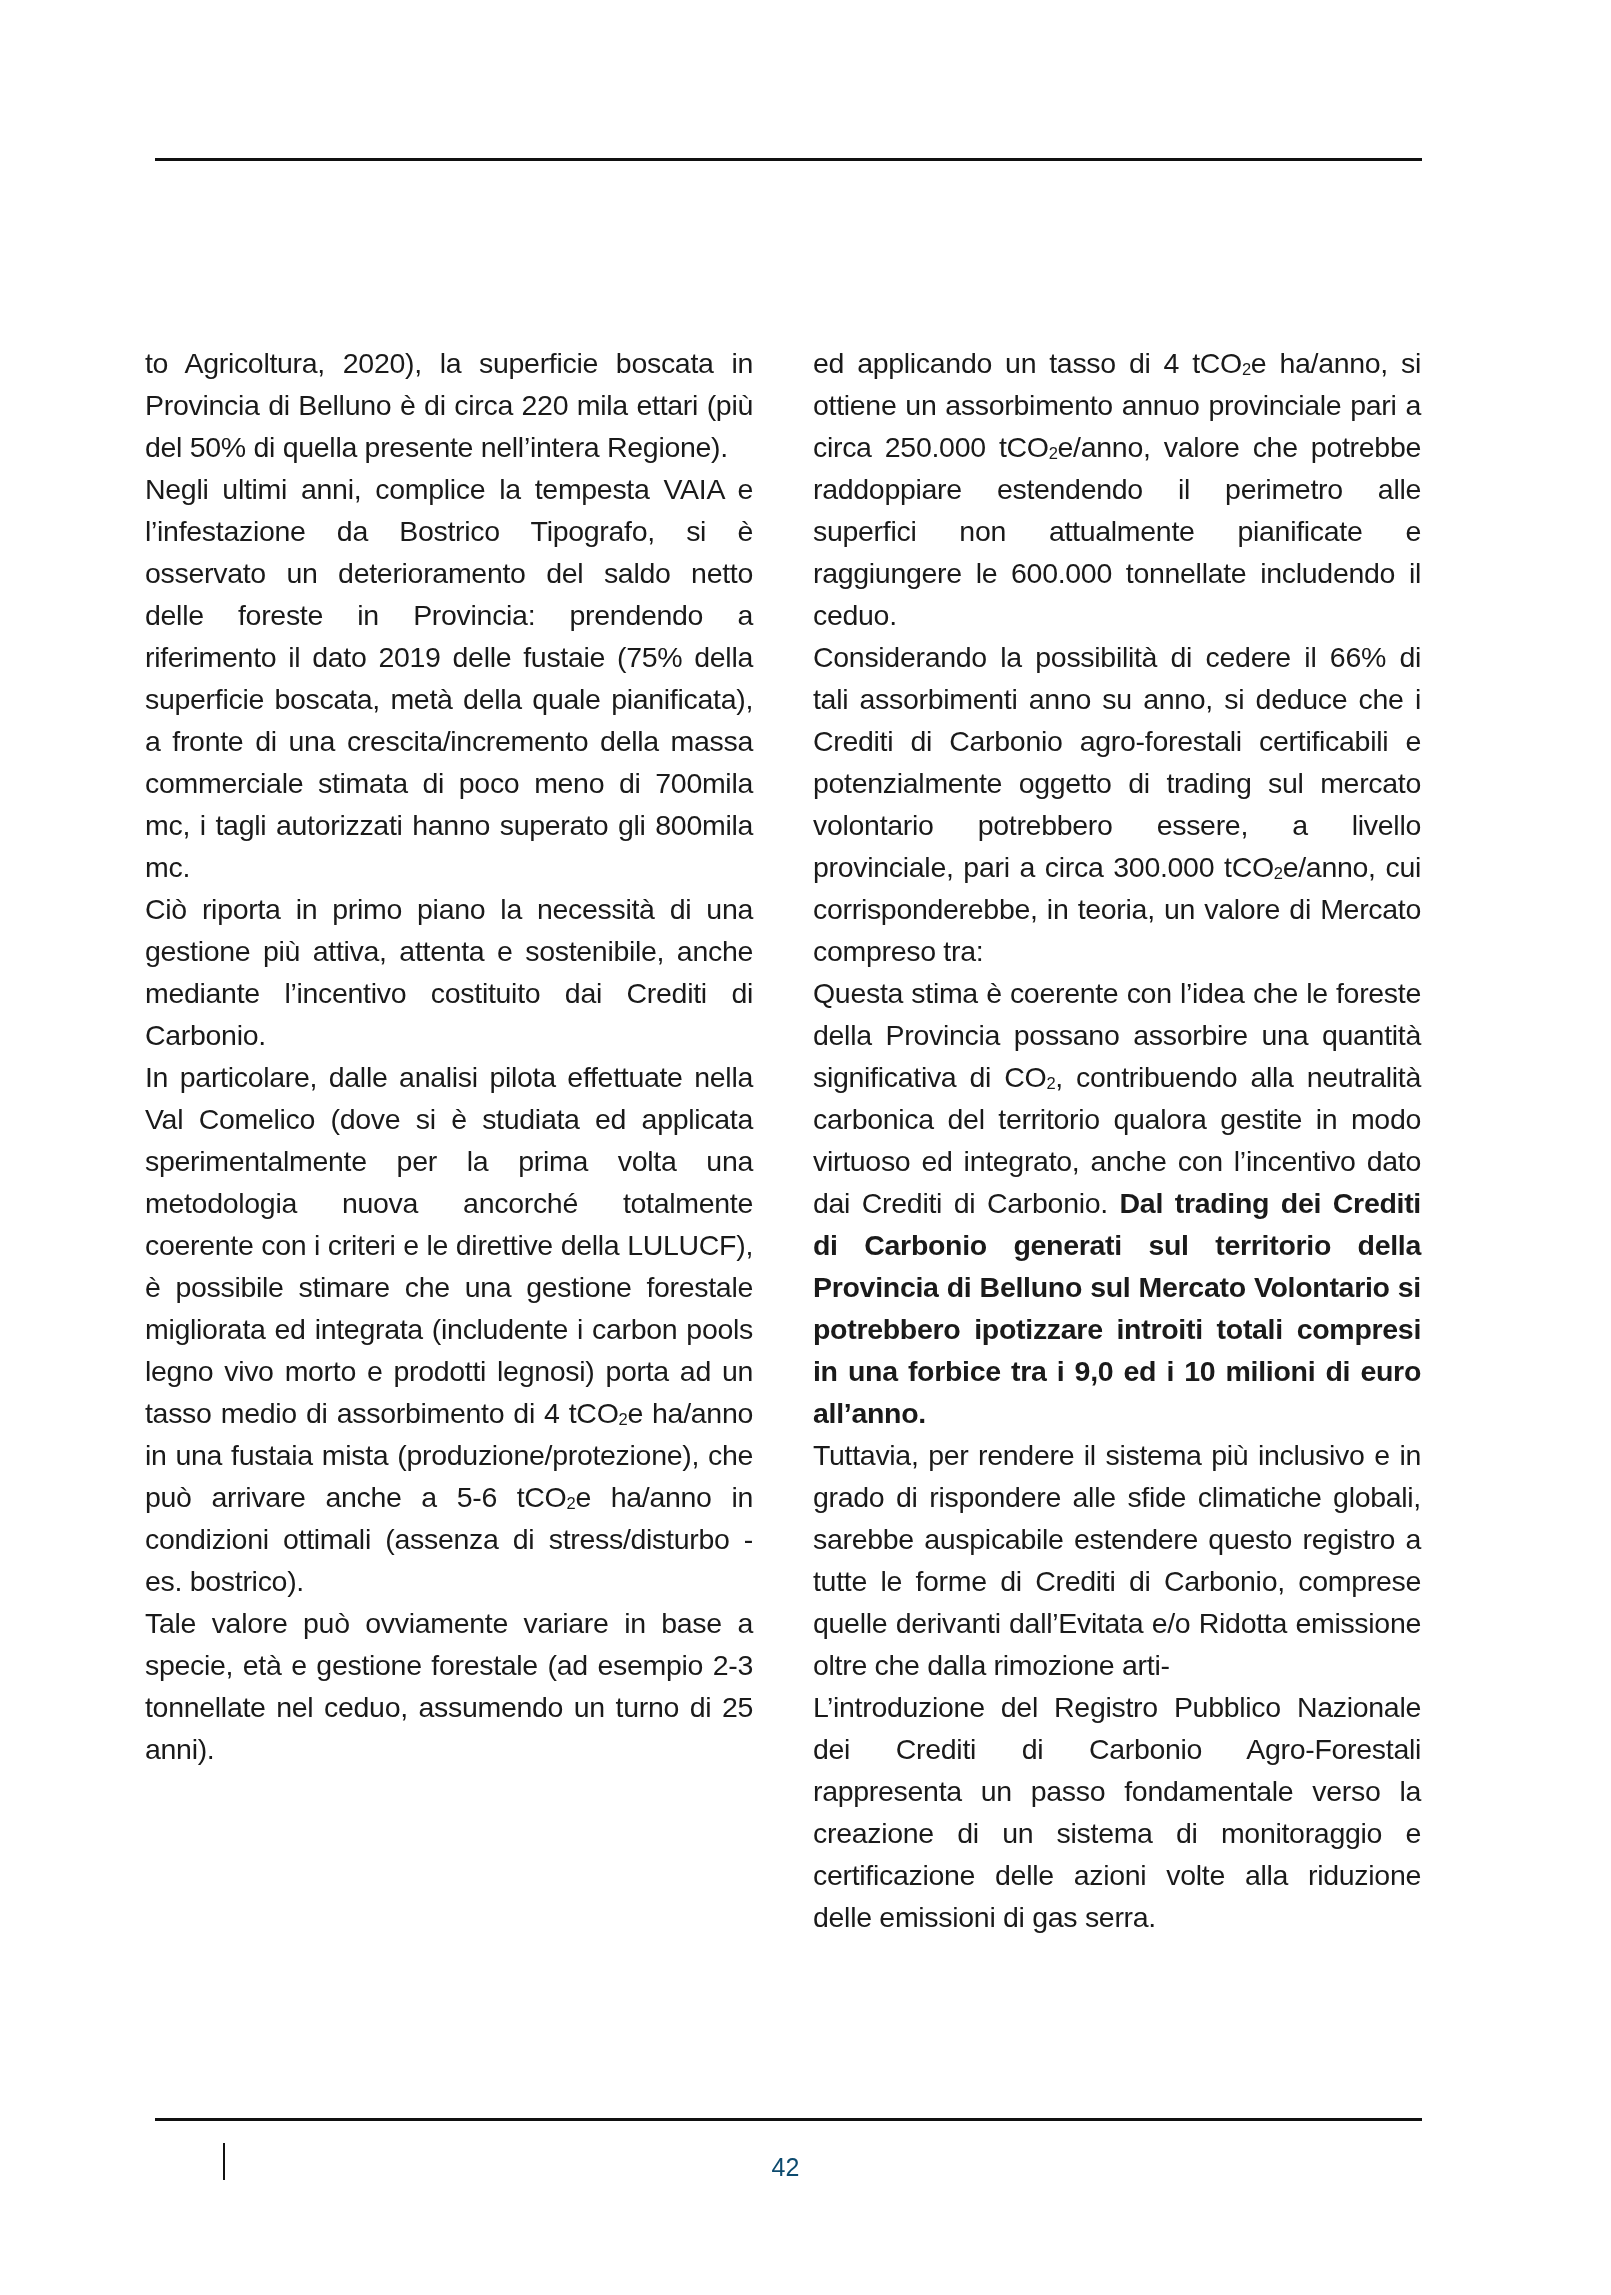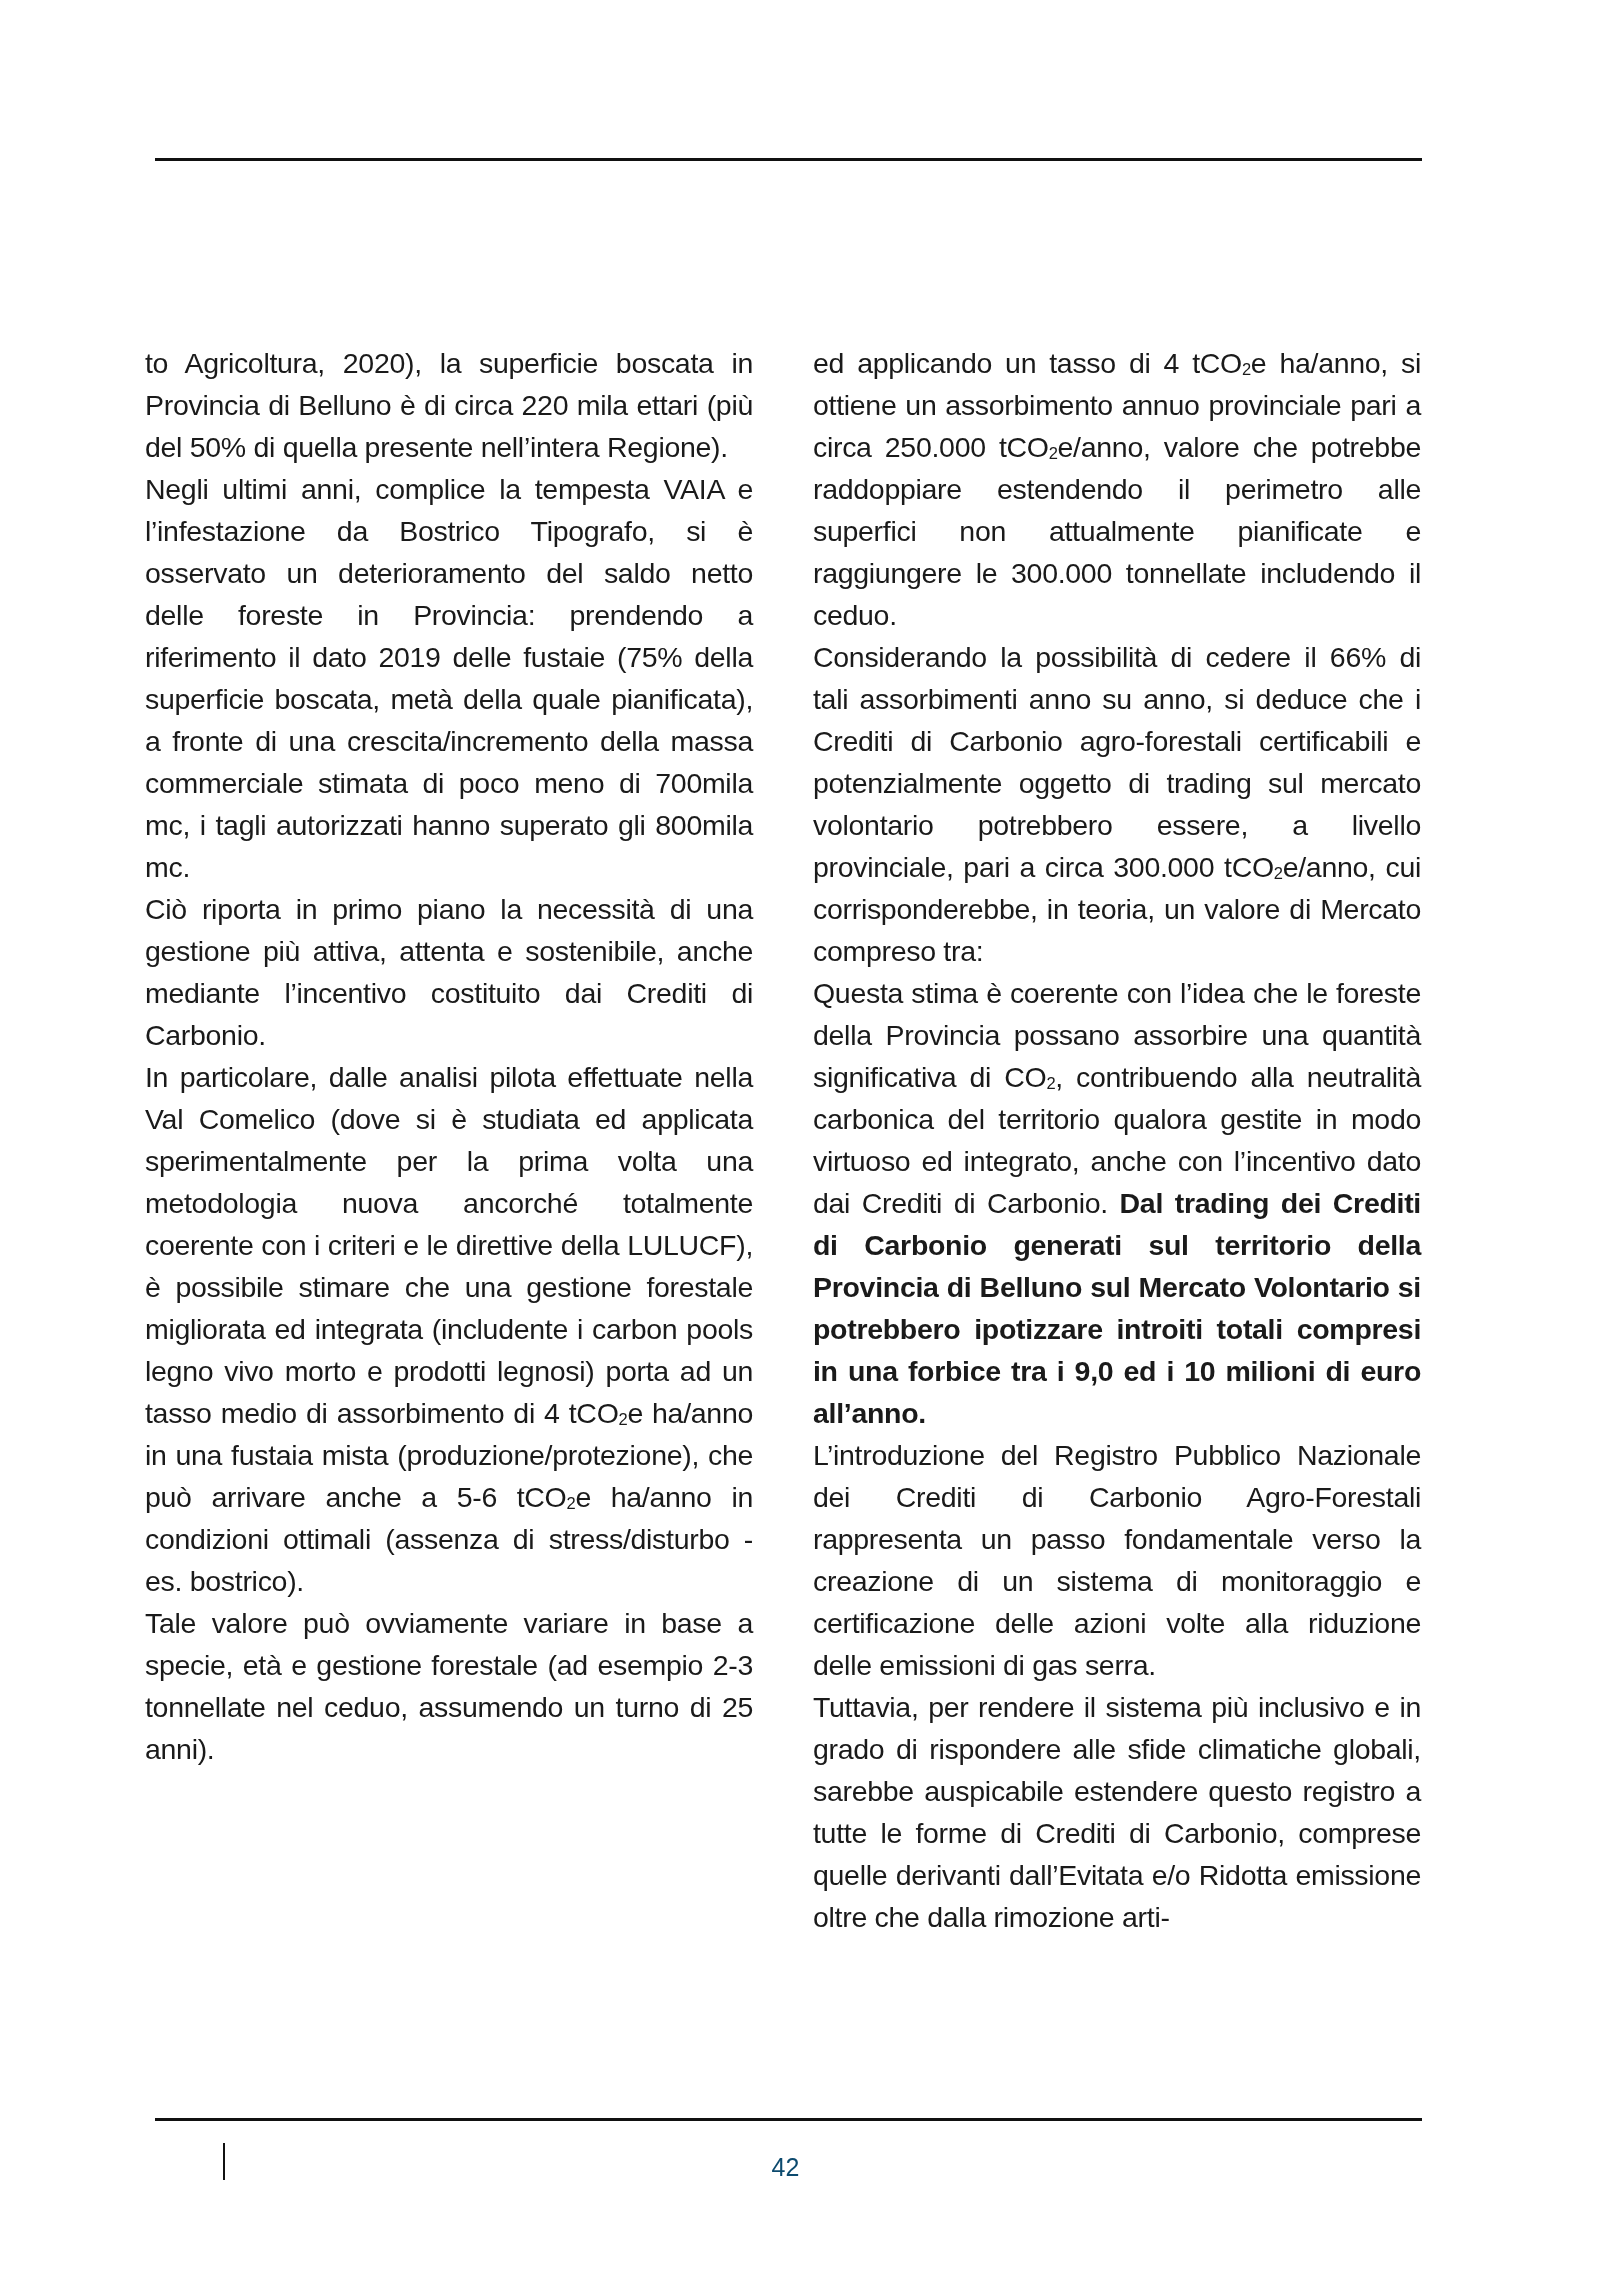--- a/index.html
+++ b/index.html
@@ -48,23 +48,23 @@
 
 <div class="column col-left">
   <p>to Agricoltura, 2020), la superficie boscata in Provincia di Belluno è di circa 220 mila ettari (più del 50% di quella presente nell’intera Regione).</p>
   <p>Negli ultimi anni, complice la tempesta VAIA e l’infestazione da Bostrico Tipografo, si è osservato un deterioramento del saldo netto delle foreste in Provincia: prendendo a riferimento il dato 2019 delle fustaie (75% della superficie boscata, metà della quale pianificata), a fronte di una crescita/incremento della massa commerciale stimata di poco meno di 700mila mc, i tagli autorizzati hanno superato gli 800mila mc.</p>
   <p>Ciò riporta in primo piano la necessità di una gestione più attiva, attenta e sostenibile, anche mediante l’incentivo costituito dai Crediti di Carbonio.</p>
   <p><span>In particolare, dalle analisi pilota effettuate nella Val Comelico (dove si è studiata ed applicata sperimentalmente per la prima volta una metodologia nuova ancorché totalmente coerente con i criteri e le direttive della LULUCF), è possibile stimare che una gestione forestale migliorata ed integrata (includente i carbon pools legno vivo morto e prodotti legnosi) porta ad un tasso medio di assorbimento di 4 tCO</span><sub>2</sub><span>e ha/anno in una fustaia mista (produzione/protezione), che può arrivare anche a 5-6 tCO</span><sub>2</sub><span>e ha/anno in condizioni ottimali (assenza di stress/disturbo - es. bostrico).</span></p>
   <p>Tale valore può ovviamente variare in base a specie, età e gestione forestale (ad esempio 2-3 tonnellate nel ceduo, assumendo un turno di 25 anni).</p>
 </div>
 
 <div class="column col-right">
-  <p><span>ed applicando un tasso di 4 tCO</span><sub>2</sub><span>e ha/anno, si ottiene un assorbimento annuo provinciale pari a circa 250.000 tCO</span><sub>2</sub><span>e/anno, valore che potrebbe raddoppiare estendendo il perimetro alle superfici non attualmente pianificate e raggiungere le 300.000 tonnellate includendo il ceduo.</span></p>
+  <p><span>ed applicando un tasso di 4 tCO</span><sub>2</sub><span>e ha/anno, si ottiene un assorbimento annuo provinciale pari a circa 250.000 tCO</span><sub>2</sub><span>e/anno, valore che potrebbe raddoppiare estendendo il perimetro alle superfici non attualmente pianificate e raggiungere le 600.000 tonnellate includendo il ceduo.</span></p>
   <p><span>Considerando la possibilità di cedere il 66% di tali assorbimenti anno su anno, si deduce che i Crediti di Carbonio agro-forestali certificabili e potenzialmente oggetto di trading sul mercato volontario potrebbero essere, a livello provinciale, pari a circa 300.000 tCO</span><sub>2</sub><span>e/anno, cui corrisponderebbe, in teoria, un valore di Mercato compreso tra:</span></p>
   <p class="gap"><span>Questa stima è coerente con l’idea che le foreste della Provincia possano assorbire una quantità significativa di CO</span><sub>2</sub><span>, contribuendo alla neutralità carbonica del territorio qualora gestite in modo virtuoso ed integrato, anche con l’incentivo dato dai Crediti di Carbonio. </span><b>Dal trading dei Crediti di Carbonio generati sul territorio della Provincia di Belluno sul Mercato Volontario si potrebbero ipotizzare introiti totali compresi in una forbice tra i 9,0 ed i 10 milioni di euro all’anno.</b></p>
+  <p>Tuttavia, per rendere il sistema più inclusivo e in grado di rispondere alle sfide climatiche globali, sarebbe auspicabile estendere questo registro a tutte le forme di Crediti di Carbonio, comprese quelle derivanti dall’Evitata e/o Ridotta emissione oltre che dalla rimozione arti-</p>
   <p>L’introduzione del Registro Pubblico Nazionale dei Crediti di Carbonio Agro-Forestali rappresenta un passo fondamentale verso la creazione di un sistema di monitoraggio e certificazione delle azioni volte alla riduzione delle emissioni di gas serra.</p>
-  <p>Tuttavia, per rendere il sistema più inclusivo e in grado di rispondere alle sfide climatiche globali, sarebbe auspicabile estendere questo registro a tutte le forme di Crediti di Carbonio, comprese quelle derivanti dall’Evitata e/o Ridotta emissione oltre che dalla rimozione arti-</p>
 </div>
 
 <div class="rule-bottom"></div>
 <div class="footer-tick"></div>
 <div class="page-number">42</div>
 
 
 </body></html>

